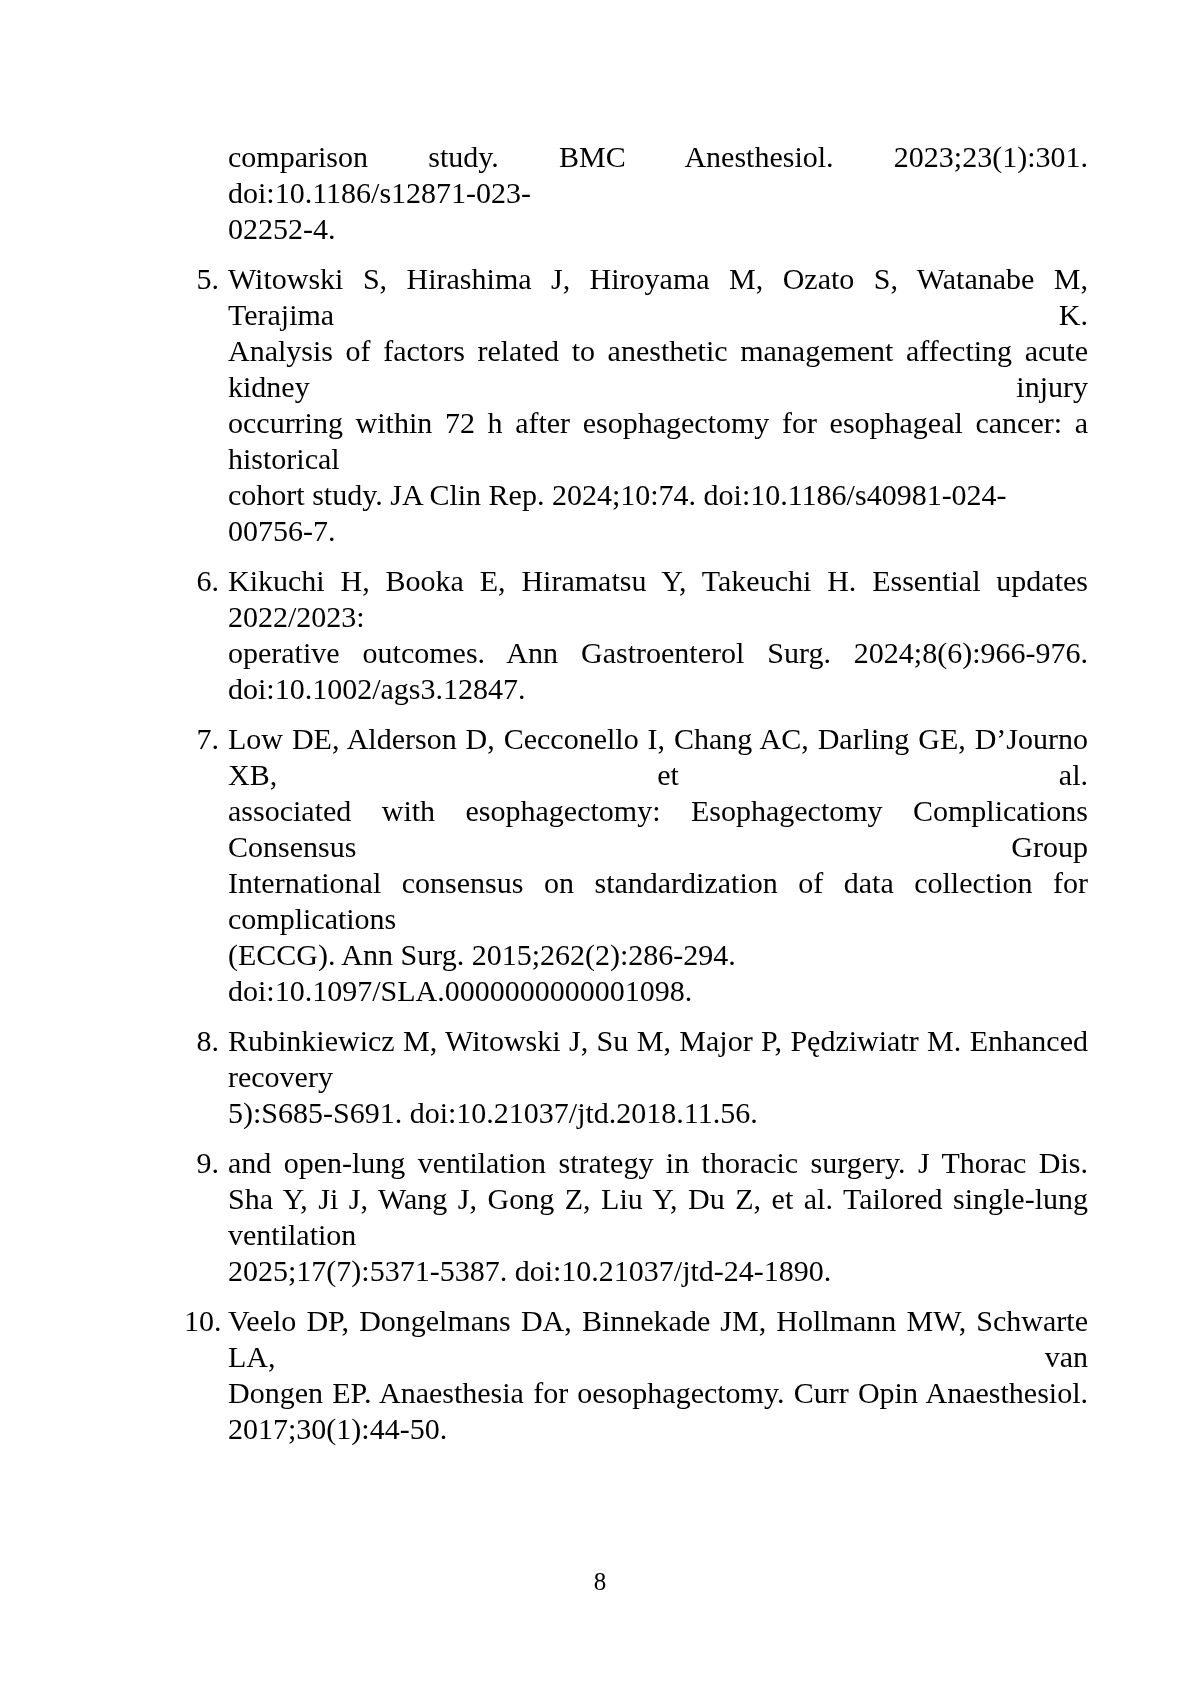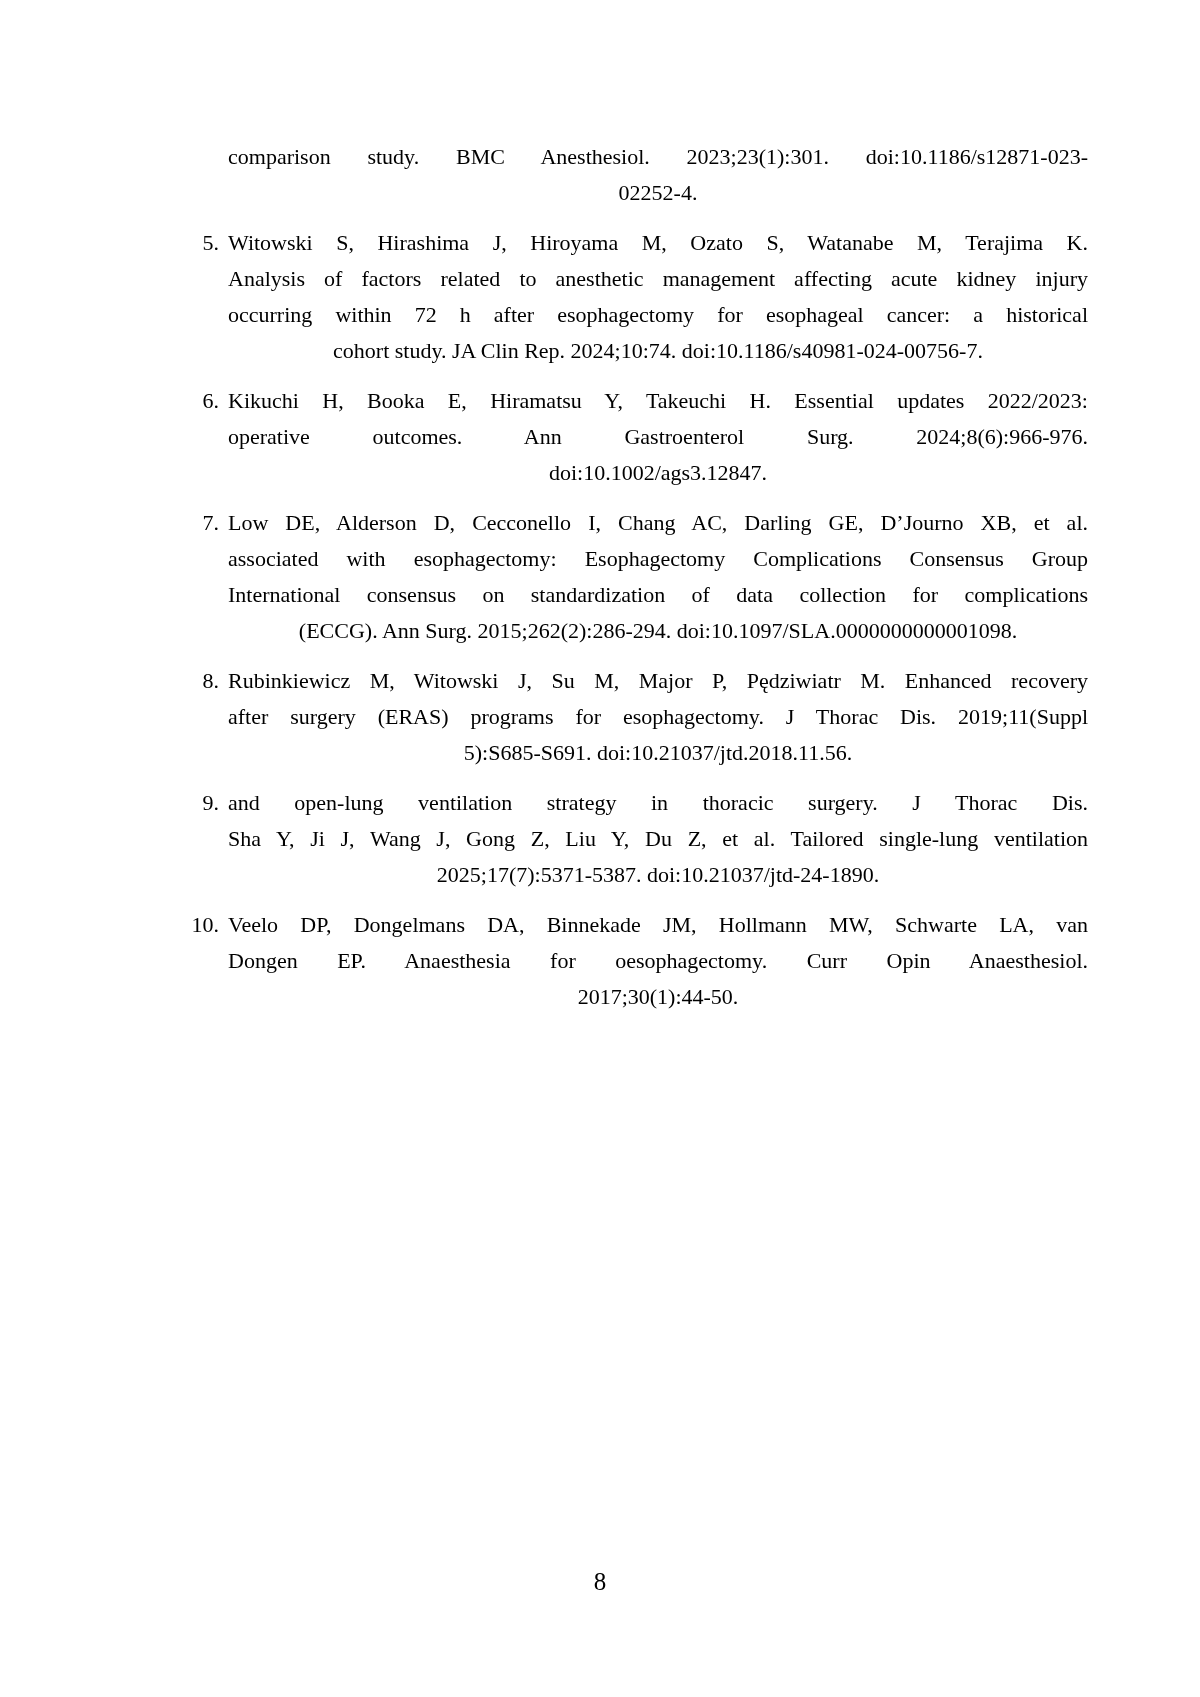--- a/index.html
+++ b/index.html
@@ -17,36 +17,36 @@
     overflow: hidden;
   }
   .refs {
     position: absolute;
     left: 228px;
     top: 139px;
     width: 860px;
   }
   .ref {
     position: relative;
-    font-size: 22px;
+    font-size: 30px;
     line-height: 36px;
     margin-bottom: 14px;
   }
   .ref:last-child { margin-bottom: 12px; }
   .num {
     position: absolute;
     left: -44px;
     top: 0;
     width: 35px;
     text-align: right;
     line-height: 36px;
     white-space: nowrap;
   }
   .line {
-    text-align: center;
+    text-align: left;
     white-space: normal;
   }
   .line.just {
     text-align: justify;
     text-align-last: justify;
   }
   .pagenum {
     position: absolute;
     top: 1564px;
     left: 0;
@@ -81,21 +81,20 @@
       <div class="ref">
         <span class="num">7.</span>
         <div class="line just">Low DE, Alderson D, Cecconello I, Chang AC, Darling GE, D’Journo XB, et al.</div>
         <div class="line just">associated with esophagectomy: Esophagectomy Complications Consensus Group</div>
         <div class="line just">International consensus on standardization of data collection for complications</div>
         <div class="line">(ECCG). Ann Surg. 2015;262(2):286-294. doi:10.1097/SLA.0000000000001098.</div>
       </div>
       <div class="ref">
         <span class="num">8.</span>
         <div class="line just">Rubinkiewicz M, Witowski J, Su M, Major P, Pędziwiatr M. Enhanced recovery</div>
-        <div class="line just">after surgery (ERAS) programs for esophagectomy. J Thorac Dis. 2019;11(Suppl</div>
         <div class="line">5):S685-S691. doi:10.21037/jtd.2018.11.56.</div>
       </div>
       <div class="ref">
         <span class="num">9.</span>
         <div class="line just">and open-lung ventilation strategy in thoracic surgery. J Thorac Dis.</div>
         <div class="line just">Sha Y, Ji J, Wang J, Gong Z, Liu Y, Du Z, et al. Tailored single-lung ventilation</div>
         <div class="line">2025;17(7):5371-5387. doi:10.21037/jtd-24-1890.</div>
       </div>
       <div class="ref">
         <span class="num">10.</span>

